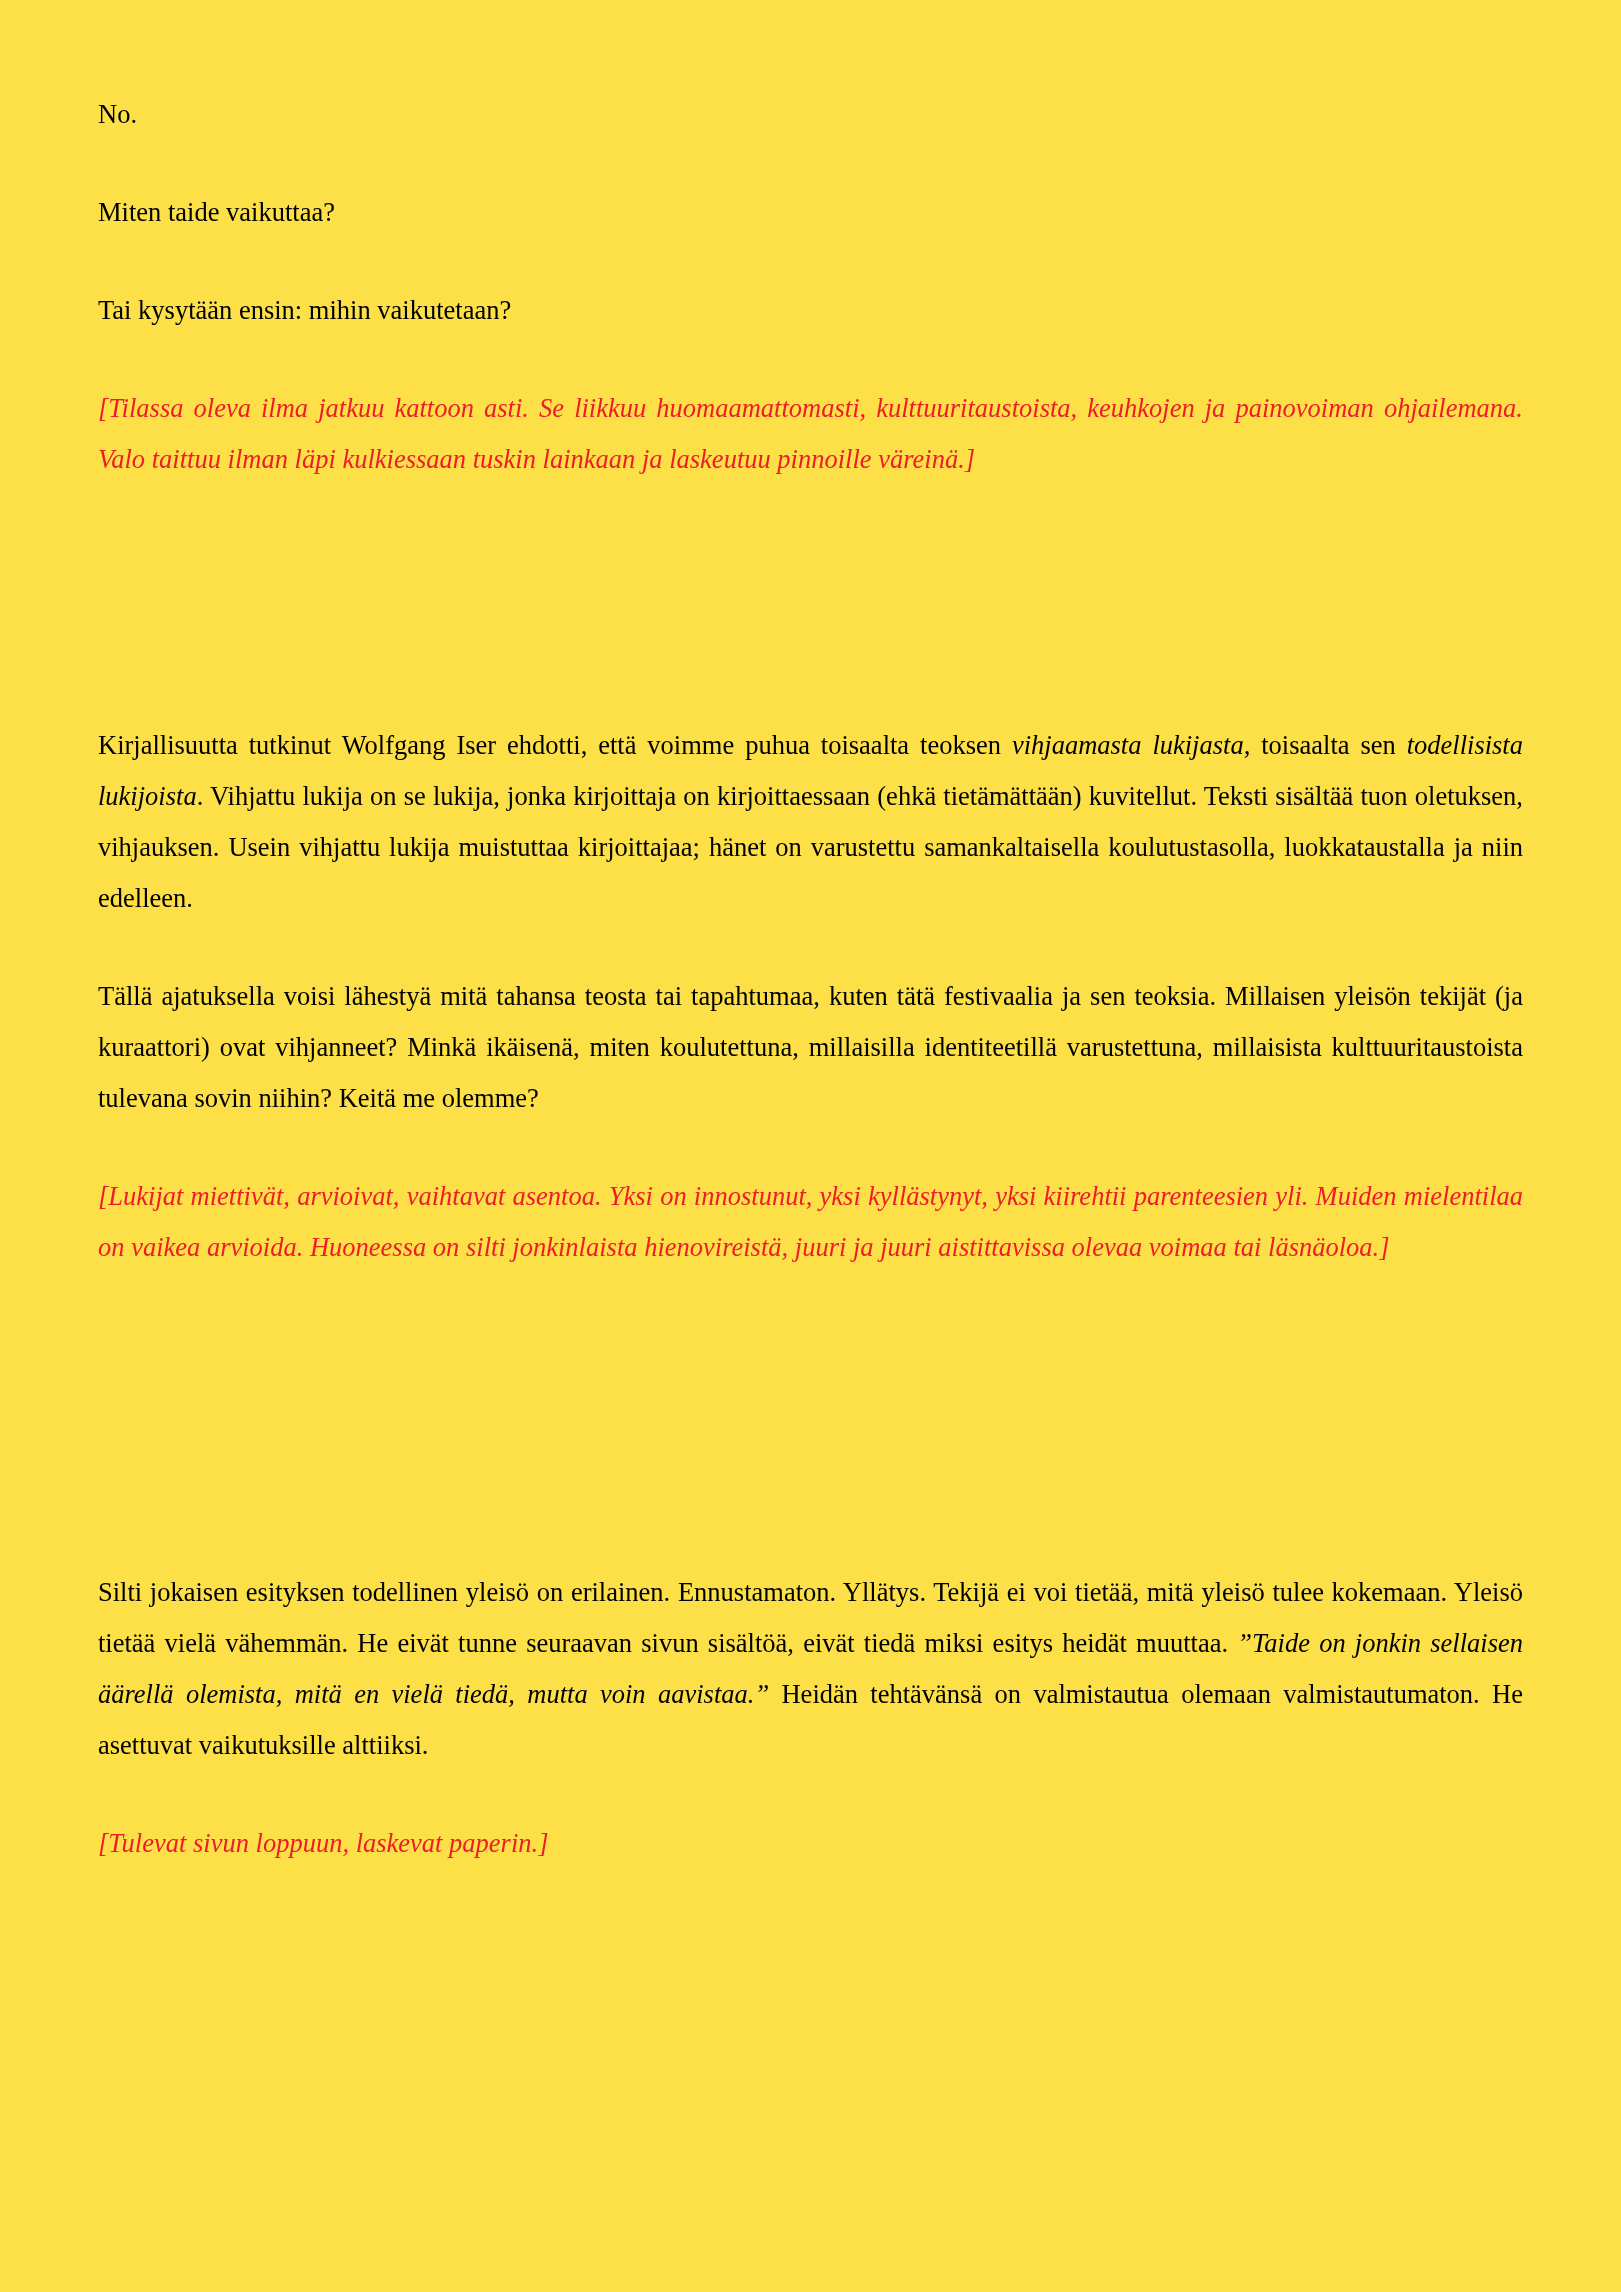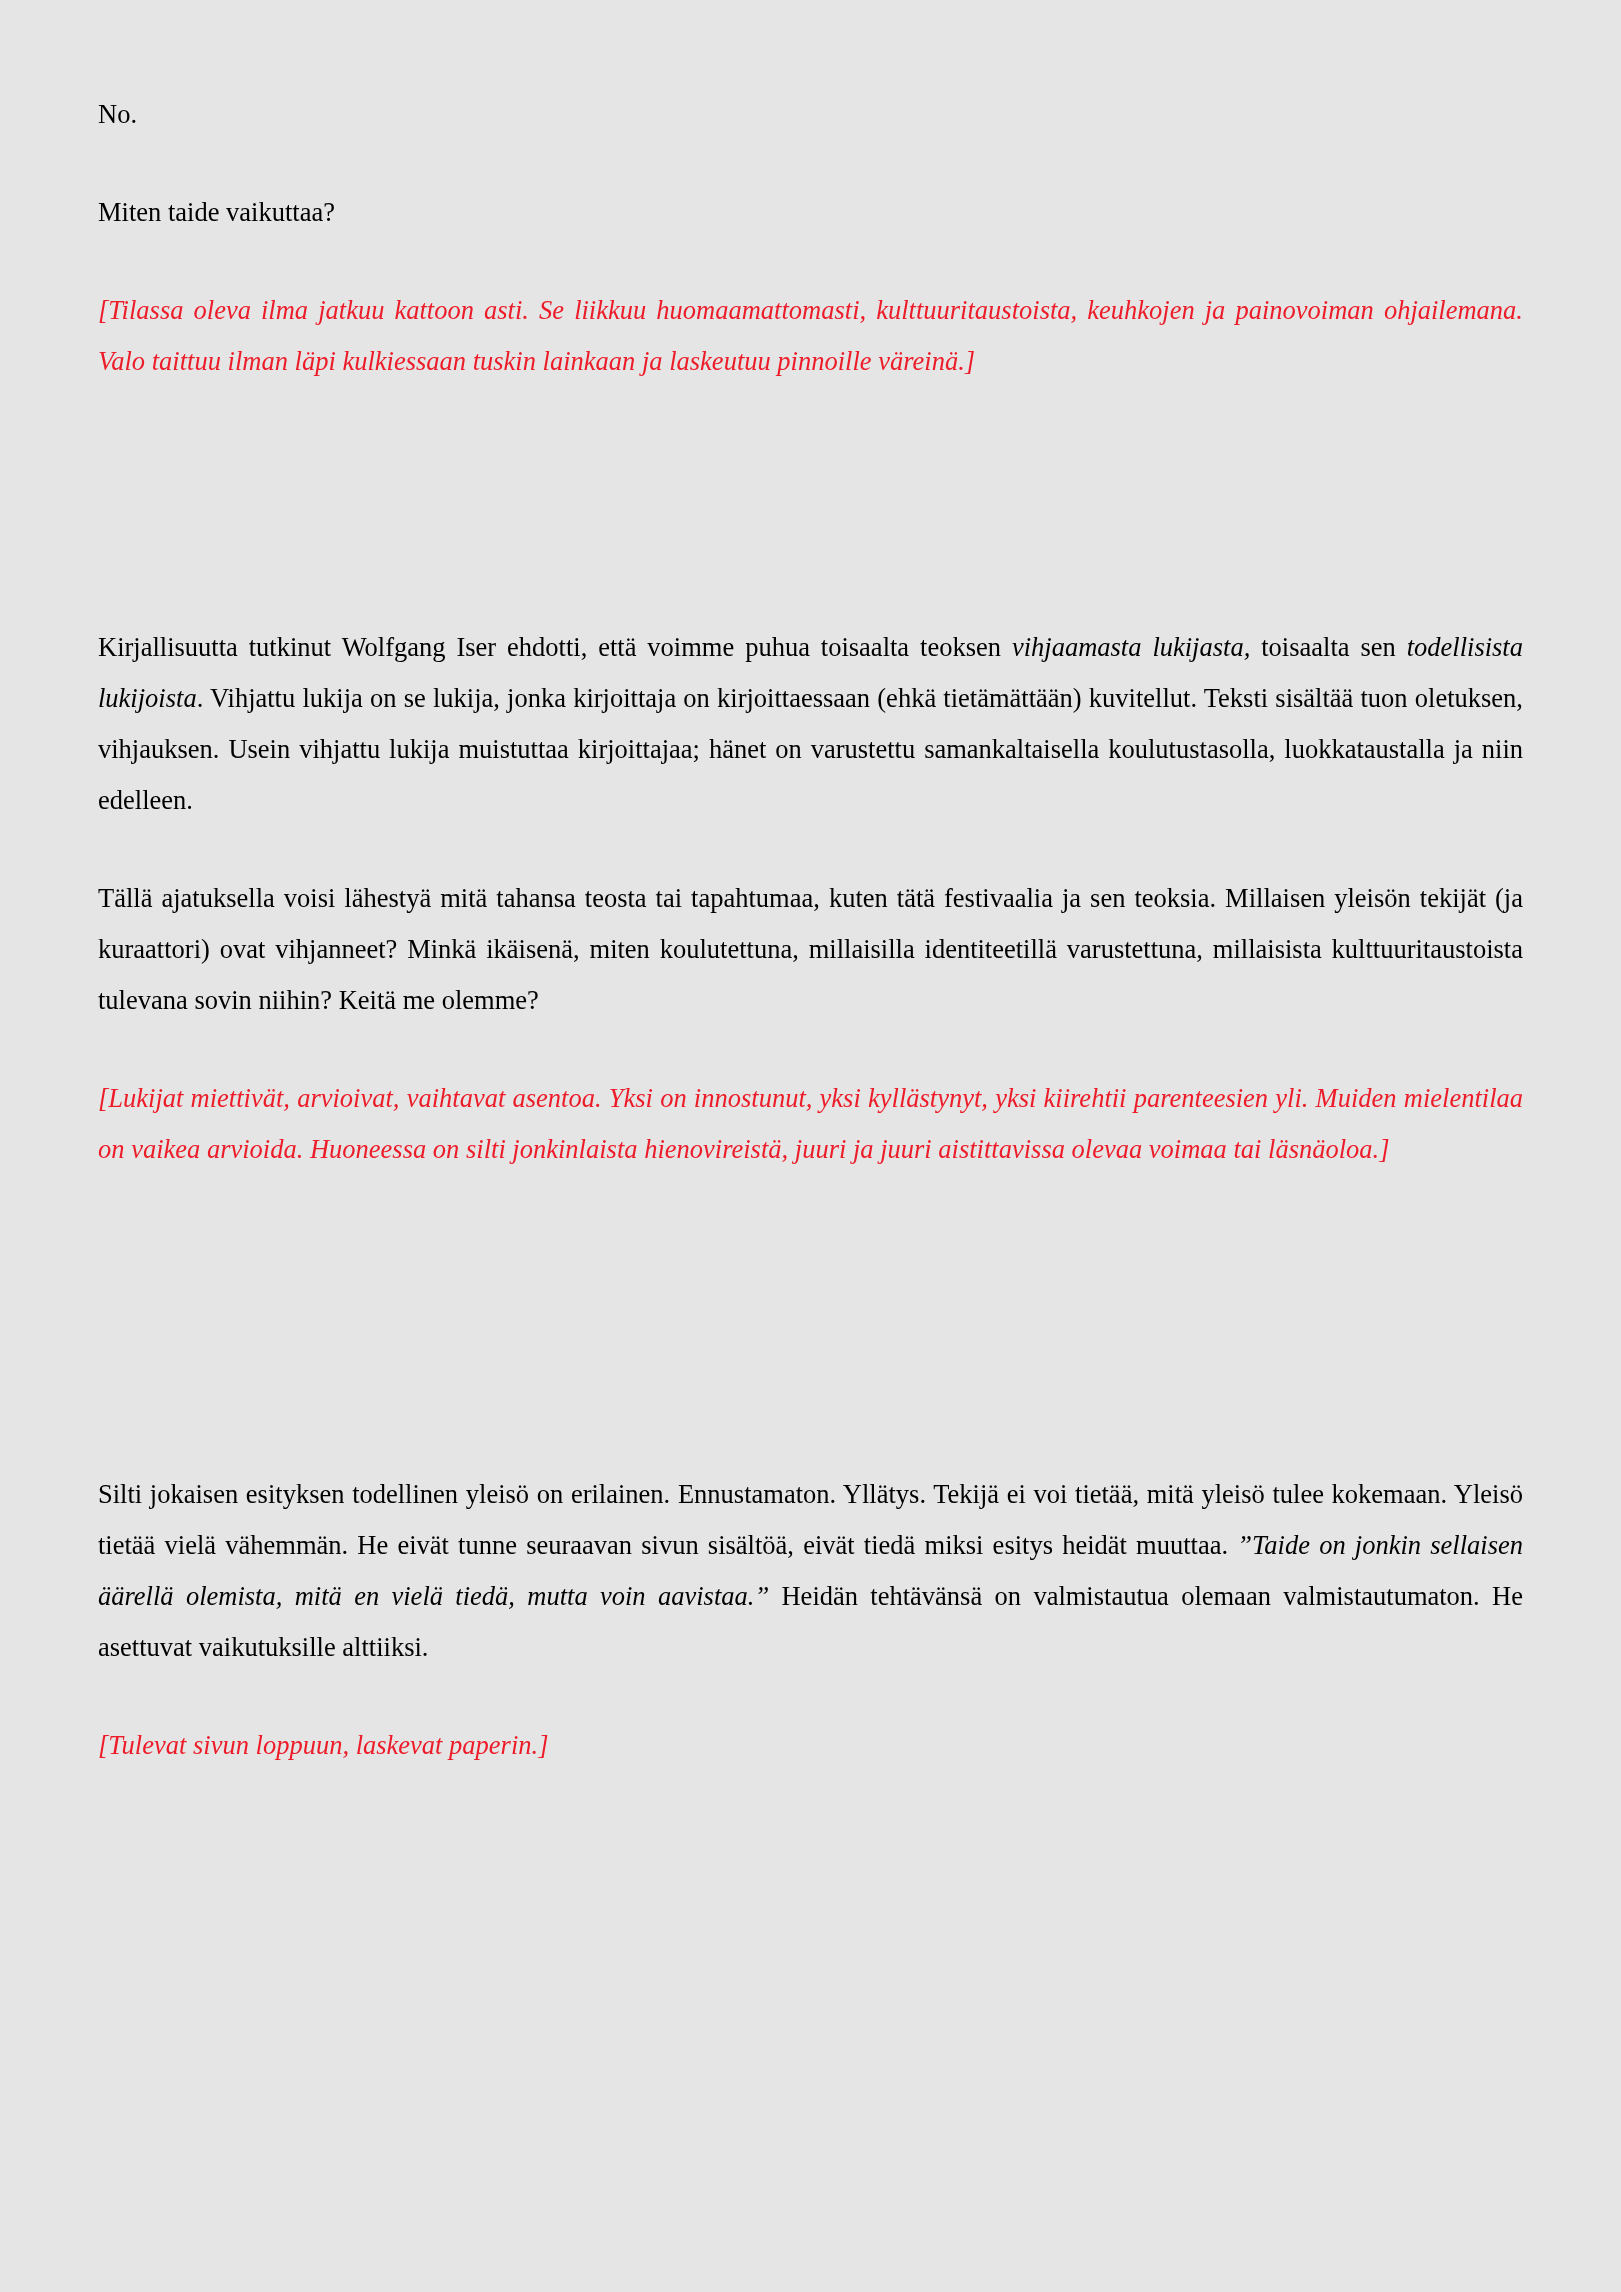--- a/index.html
+++ b/index.html
@@ -6,21 +6,21 @@
     margin: 0;
     padding: 0;
     background: #ffffff;
   }
   .page {
     position: relative;
     width: 1621px;
     height: 2293px;
     box-sizing: border-box;
     padding: 89px 98px 0 98px;
-    background: #e5e5e5;
+    background: #fde047;
     color: #000000;
     font-family: "Liberation Serif", "DejaVu Serif", serif;
     font-size: 26.5px;
     line-height: 51px;
     overflow: hidden;
   }
   .page p {
     margin: 0 0 47px 0;
   }
   .pre {
@@ -45,20 +45,21 @@
 </style>
 </head>
 <body>
 
 <div class="page">
 
   <p class="plain"><span>No.</span></p>
 
   <p class="plain"><span>Miten taide vaikuttaa?</span></p>
 
+  <p class="plain"><span>Tai kysytään ensin: mihin vaikutetaan?</span></p>
 
 
   <p class="stage justify gap-a"><span>[Tilassa oleva ilma jatkuu kattoon asti. Se liikkuu huomaamattomasti, kulttuuritaustoista, keuhkojen ja painovoiman ohjailemana. Valo taittuu ilman läpi kulkiessaan tuskin lainkaan ja laskeutuu pinnoille väreinä.]</span></p>
 
   <p class="plain justify"><span>Kirjallisuutta tutkinut Wolfgang Iser ehdotti, että voimme puhua toisaalta teoksen </span><span class="it">vihjaamasta lukijasta,</span><span> toisaalta sen </span><span class="it">todellisista lukijoista</span><span>. Vihjattu lukija on se lukija, jonka kirjoittaja on kirjoittaessaan (ehkä tietämättään) kuvitellut. Teksti sisältää tuon oletuksen, vihjauksen. Usein vihjattu lukija muistuttaa kirjoittajaa; hänet on varustettu samankaltaisella koulutustasolla, luokkataustalla ja niin edelleen.</span></p>
 
   <p class="plain justify"><span>Tällä ajatuksella voisi lähestyä mitä tahansa teosta tai tapahtumaa, kuten tätä festivaalia ja sen teoksia. Millaisen yleisön tekijät (ja kuraattori) ovat vihjanneet? Minkä ikäisenä, miten koulutettuna, millaisilla identiteetillä varustettuna, millaisista kulttuuritaustoista tulevana sovin niihin? Keitä me olemme?</span></p>
 
   <p class="stage justify gap-b"><span>[Lukijat miettivät, arvioivat, vaihtavat asentoa. Yksi on innostunut, yksi kyllästynyt, yksi kiirehtii parenteesien yli. Muiden mielentilaa on vaikea arvioida. Huoneessa on silti jonkinlaista hienovireistä, juuri ja juuri aistittavissa olevaa voimaa tai läsnäoloa.]</span></p>
 

